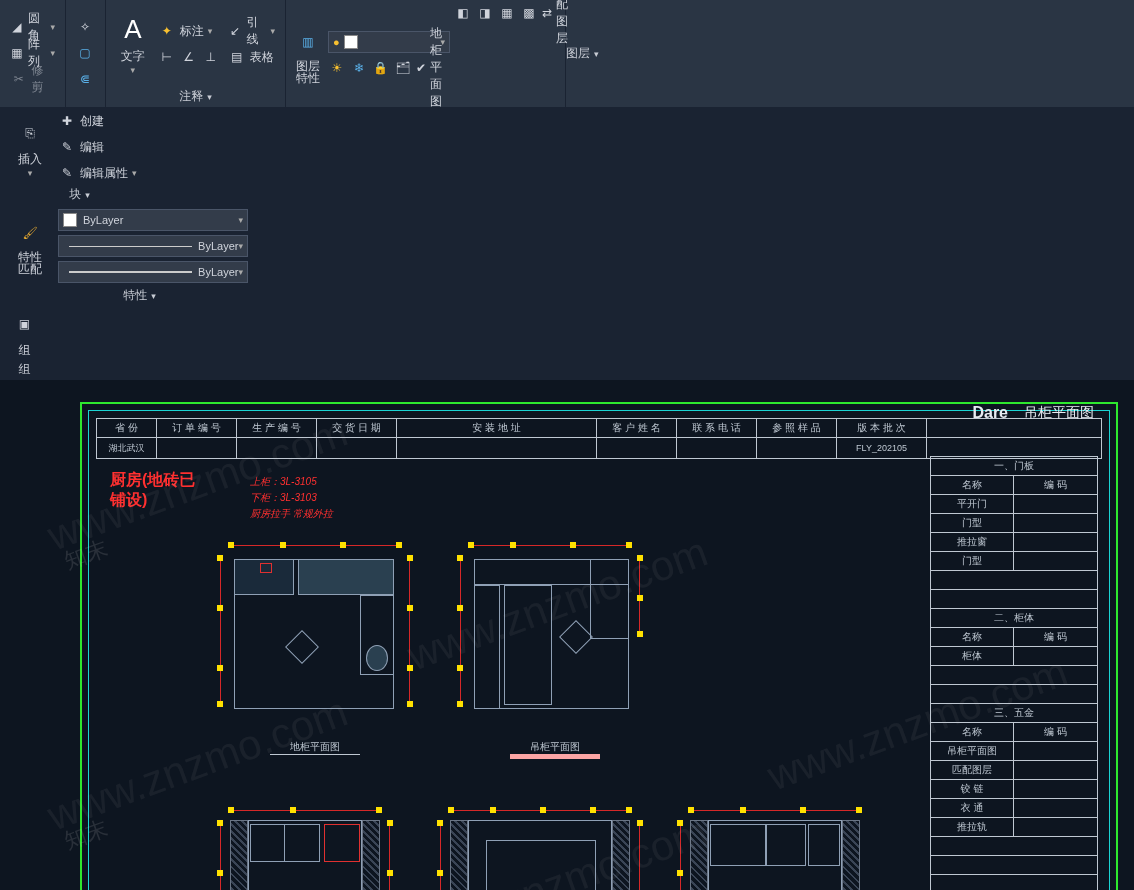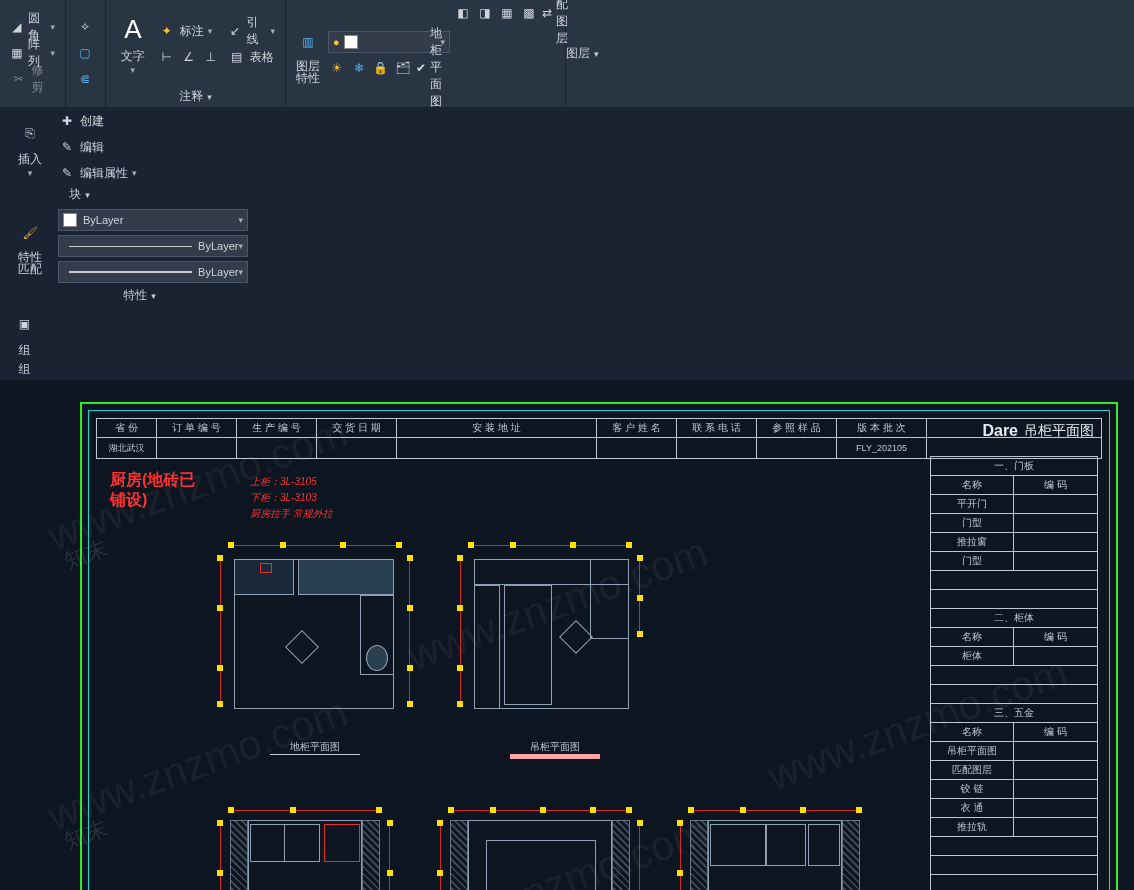--- a/index.html
+++ b/index.html
@@ -85,21 +85,21 @@
 .dwg-notes { position: absolute; left: 250px; top: 94px; color: #ff3030; font-size: 10px; line-height: 16px; font-style: italic; }
 
 .view { position: absolute; }
 .dim { position: absolute; background: #d62828; }
 .dim-tick { position: absolute; width: 6px; height: 6px; background: #ffe100; }
 .vbox { position: absolute; border: 1px solid #8fa0b5; }
 .wall { position: absolute; background: #2a2a2a; border: 1px solid #6a7585; }
 .hatch { background: repeating-linear-gradient(45deg,#3a4556,#3a4556 2px,transparent 2px,transparent 5px); }
 .cab-red { position: absolute; border: 1px solid #e03030; }
 .lbl { position: absolute; font-size: 10px; color: #bfc8d2; text-align: center; }
-.brand { position: absolute; right: 40px; top: 42px; display: flex; align-items: center; gap: 6px; color: #e8ecf2; font-size: 14px; }
+.brand { position: absolute; right: 40px; top: 24px; display: flex; align-items: center; gap: 16px; color: #e8ecf2; font-size: 14px; }
 .brand .logo { font-weight: bold; font-size: 16px; }
 
 .watermark { position: absolute; color: rgba(200,200,200,0.07); font-size: 42px; transform: rotate(-20deg); pointer-events: none; }
 .chev { font-size: 9px; color: #aaa; }
 .diamond { position: absolute; width: 24px; height: 24px; border: 1px solid #8fa0b5; transform: rotate(45deg); }
 </style>
 </head>
 <body>
 
 <div class="ribbon">

